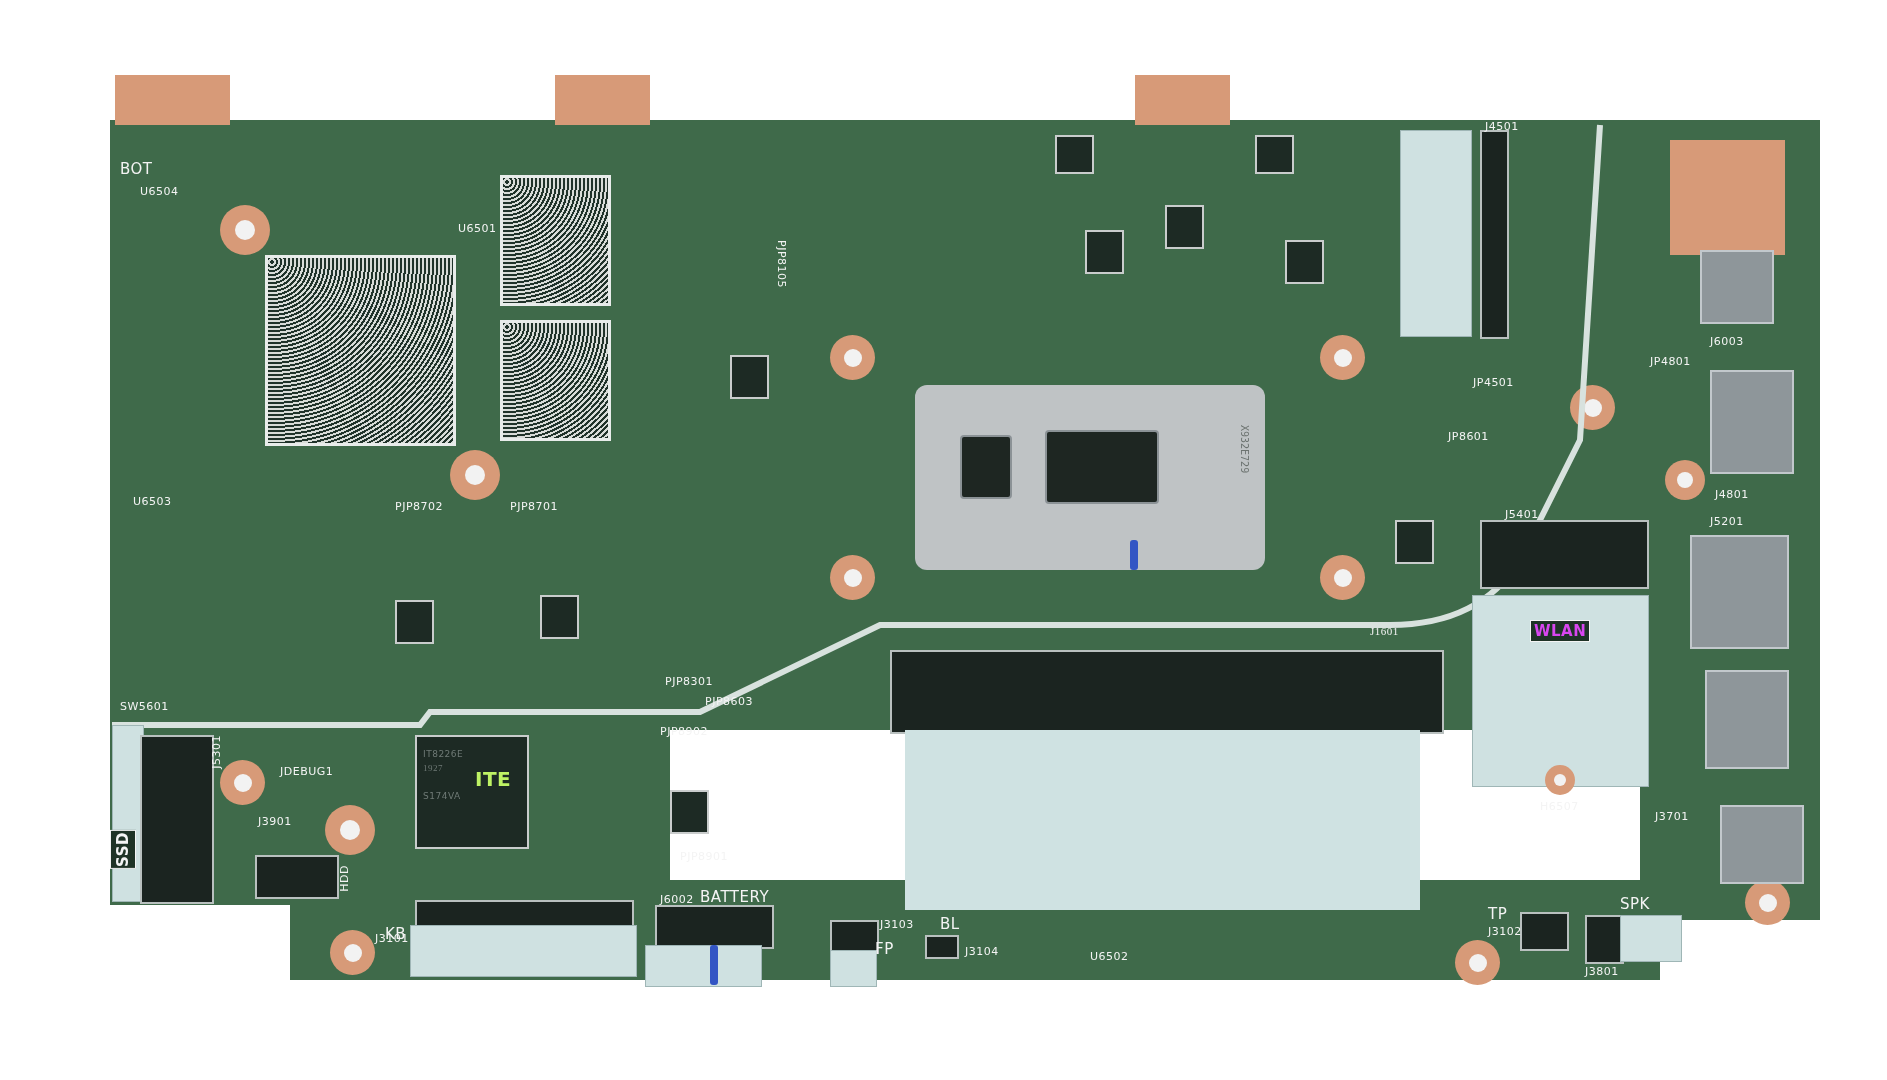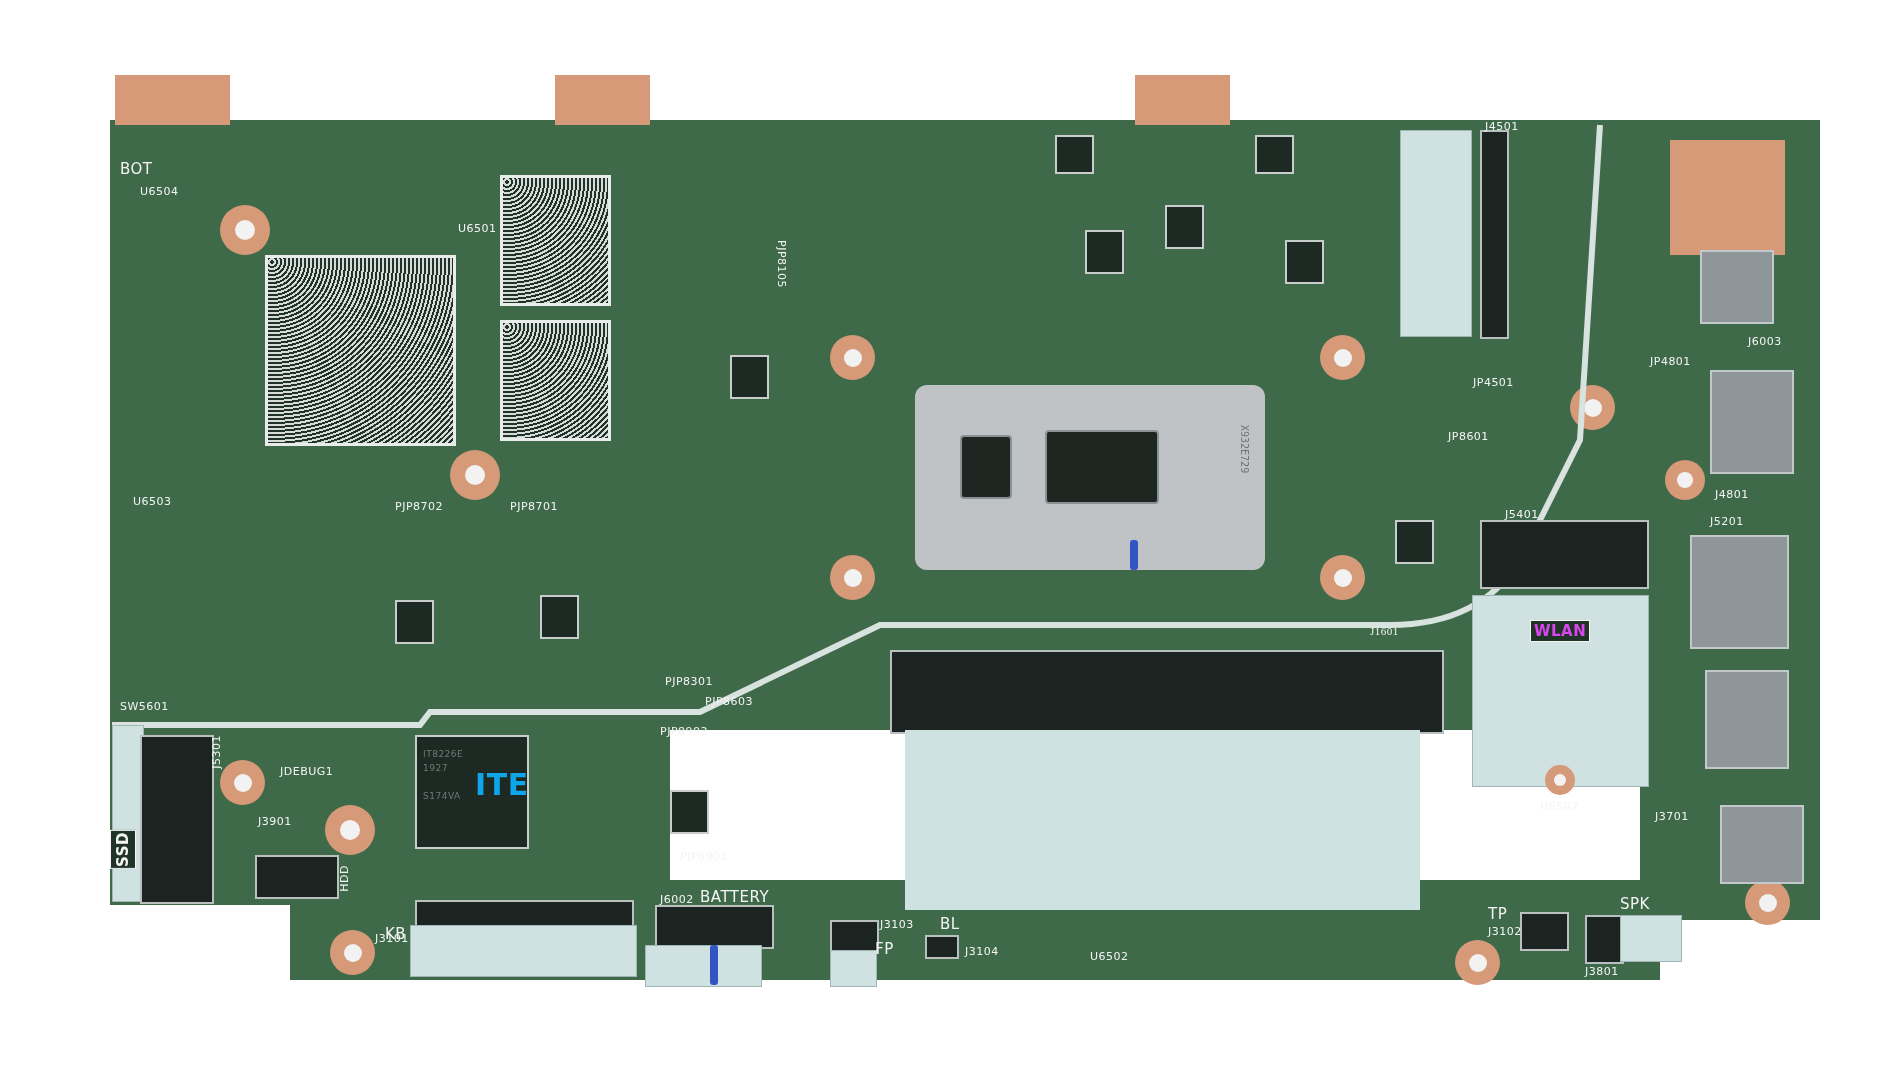--- a/index.html
+++ b/index.html
@@ -77,43 +77,43 @@
 
 <div class="shield" style="left:1400px;top:130px;width:70px;height:205px;"></div>
 <div class="conn" style="left:1480px;top:130px;width:25px;height:205px;"></div>
 <div class="label" style="left:1485px;top:120px;">J4501</div>
 
 <div class="conn" style="left:890px;top:650px;width:550px;height:80px;"></div>
 <div class="dimm" style="left:905px;top:730px;width:515px;height:180px;"></div>
 <div class="label" style="left:1370px;top:625px;font-family:Liberation Serif, serif;">J1601</div>
 
 <div class="port" style="left:1700px;top:250px;width:70px;height:70px;"></div>
-<div class="label" style="left:1710px;top:335px;margin-left:38px;">J6003</div>
+<div class="label" style="left:1710px;top:335px;">J6003</div>
 <div class="port" style="left:1710px;top:370px;width:80px;height:100px;"></div>
 <div class="label" style="left:1650px;top:355px;">JP4801</div>
 <div class="label" style="left:1715px;top:488px;">J4801</div>
 <div class="port" style="left:1690px;top:535px;width:95px;height:110px;"></div>
 <div class="label" style="left:1710px;top:515px;">J5201</div>
 <div class="port" style="left:1705px;top:670px;width:80px;height:95px;"></div>
 <div class="port" style="left:1720px;top:805px;width:80px;height:75px;"></div>
 <div class="label" style="left:1655px;top:810px;">J3701</div>
 
 <div class="shield" style="left:112px;top:725px;width:30px;height:175px;"></div>
 <div class="conn" style="left:140px;top:735px;width:70px;height:165px;"></div>
 <div class="label big boxed" style="left:110px;top:830px;writing-mode:vertical-rl;transform:rotate(180deg);">SSD</div>
 <div class="label" style="left:210px;top:735px;writing-mode:vertical-rl;transform:rotate(180deg);">J5301</div>
 <div class="label" style="left:280px;top:765px;">JDEBUG1</div>
 <div class="label" style="left:258px;top:815px;">J3901</div>
 <div class="conn" style="left:255px;top:855px;width:80px;height:40px;"></div>
 <div class="label" style="left:338px;top:865px;writing-mode:vertical-rl;transform:rotate(180deg);">HDD</div>
 
 <div class="chip" style="left:415px;top:735px;width:110px;height:110px;">
-  <div class="label" style="left:58px;top:30px;color:#0ea5e9;font-size:30px;font-weight:bold;">ITE</div>
+  <div class="label" style="left:58px;top:30px;color:#bef264;font-size:20px;font-weight:bold;">ITE</div>
   <div class="label" style="left:6px;top:12px;color:#6f7a76;font-size:9px;">IT8226E</div>
-  <div class="label" style="left:6px;top:26px;color:#6f7a76;font-size:9px;">1927</div>
+  <div class="label" style="left:6px;top:26px;color:#6f7a76;font-size:9px;font-family:Liberation Serif, serif;">1927</div>
   <div class="label" style="left:6px;top:40px;color:#6f7a76;font-size:9px;margin-top:14px;">S174VA</div>
 </div>
 
 <div class="conn" style="left:415px;top:900px;width:215px;height:25px;"></div>
 <div class="shield" style="left:410px;top:925px;width:225px;height:50px;"></div>
 <div class="label" style="left:375px;top:932px;">J3101</div>
 <div class="label big" style="left:385px;top:925px;">KB</div>
 
 <div class="conn" style="left:655px;top:905px;width:115px;height:40px;"></div>
 <div class="shield" style="left:645px;top:945px;width:115px;height:40px;"></div>

